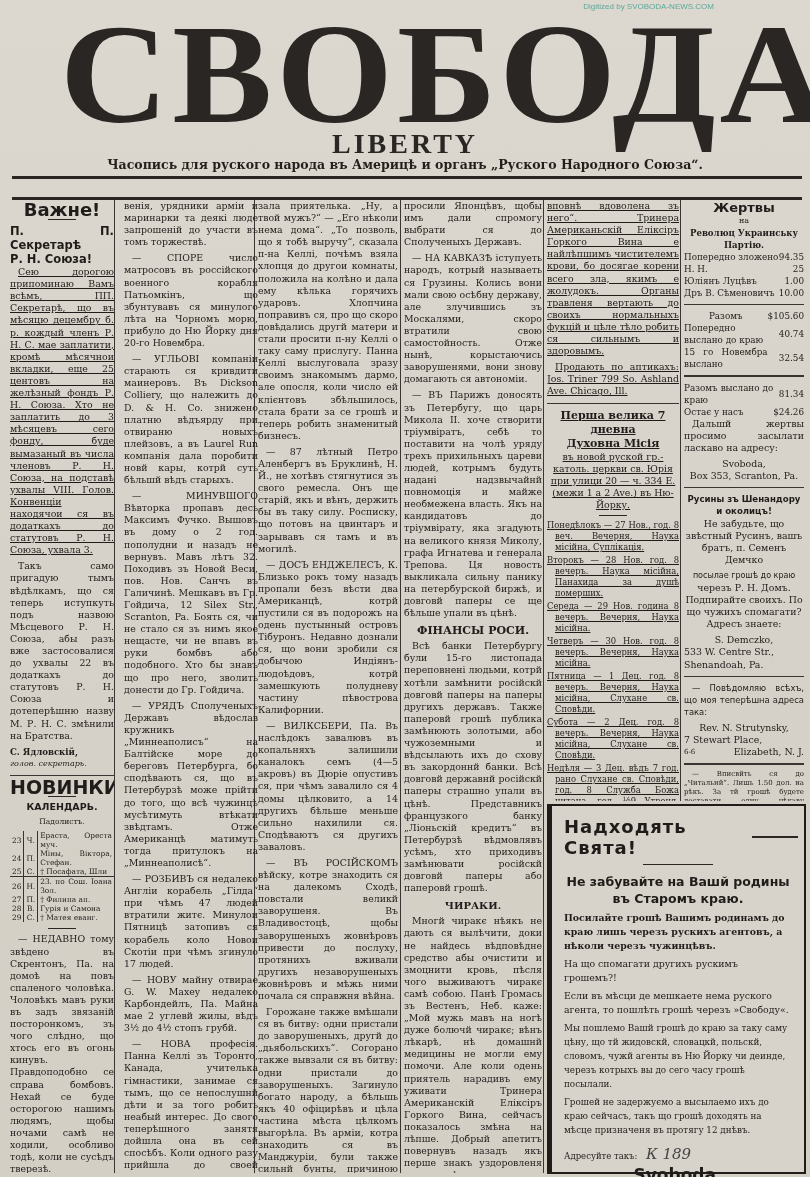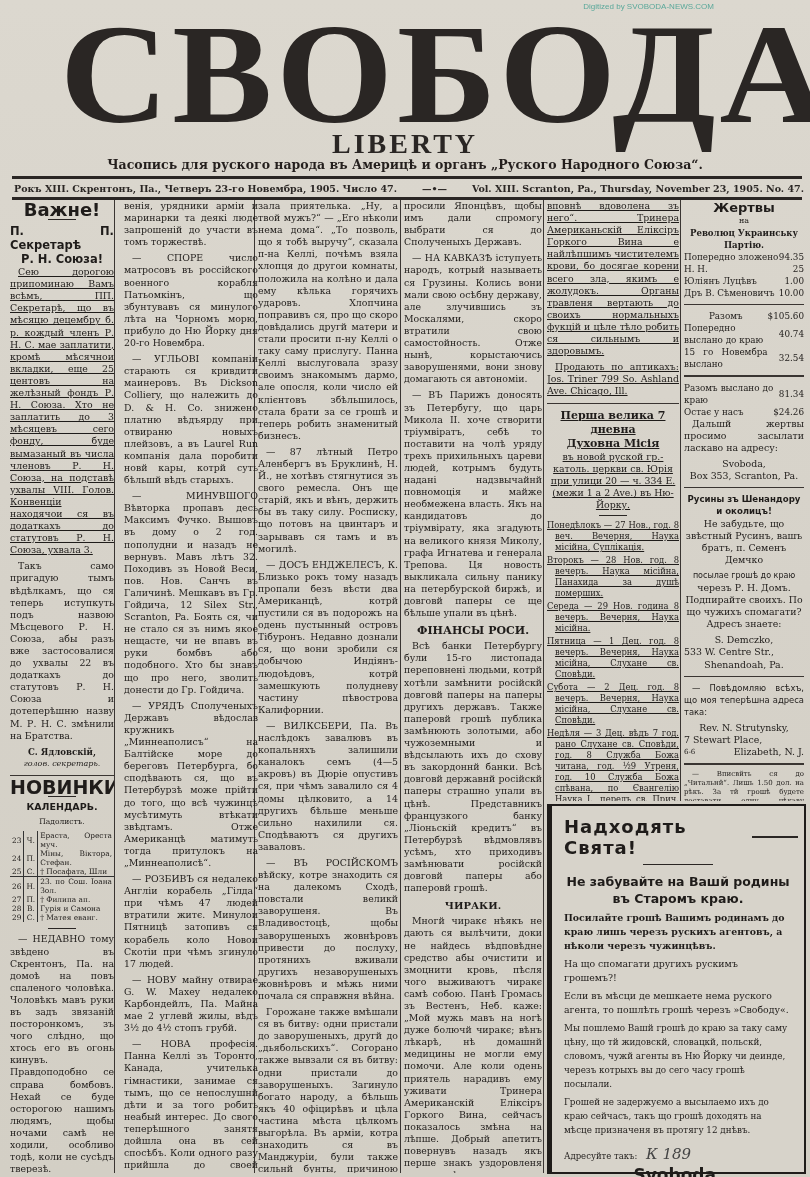--- a/index.html
+++ b/index.html
@@ -57,21 +57,21 @@
   .c2 { left: 124px; width: 134px; }
   .c3 { left: 258px; width: 140px; }
   .c4 { left: 404px; width: 138px; }
   .c5 { left: 547px; width: 132px; }
   .c6 { left: 684px; width: 120px; }
   p { text-indent: 8px; margin-bottom: 4px; }
   .hd1 { font-family: "DejaVu Sans", sans-serif; font-weight: bold; font-size: 18px; text-align: center; margin: 4px 0 0; }
   .hd2 { font-family: "DejaVu Sans", sans-serif; font-weight: bold; font-size: 11.5px; line-height: 14px; }
   .hd-sm { font-family: "DejaVu Sans", sans-serif; font-weight: bold; font-size: 9.5px; text-align: center; }
   .center { text-align: center; text-indent: 0; }
-  .right { text-align: center; text-indent: 0; }
+  .right { text-align: left; text-indent: 0; }
   .small-rule { width: 28px; height: 1px; background: #2a2624; margin: 3px auto 4px; }
   .sep { height: 1.2px; background: #3a3532; margin: 5px 0; }
   .u { text-decoration: underline; }
   .b { font-weight: bold; }
   .i { font-style: italic; }
   .cal { font-size: 7.4px; line-height: 9px; width: 100%; border-collapse: collapse; }
   .cal td { padding: 0 2px; }
   .cal td.n { width: 12px; }
   .cal td.d { width: 12px; border-left: 1px solid #333; border-right: 1px solid #333; text-align:center; }
   .cal tr.top td { border-top: 1px solid #333; }
@@ -96,25 +96,20 @@
 
 <div class="page">
 
   <div class="credit">Digitized by SVOBODA-NEWS.COM</div>
 
   <div class="masthead">СВОБОДА</div>
   <div class="liberty">LIBERTY</div>
   <div class="subtitle">Часопись для руского народа въ Америцѣ и органъ „Руского Народного Союза“.</div>
 
   <div class="rule-thick" style="top:176px;"></div>
-  <div class="dateline">
-    <span>Рокъ XIII.   Скрентонъ, Па., Четверъ 23-го Новембра, 1905. Число 47.</span>
-    <span>—•—</span>
-    <span>Vol. XIII.  Scranton, Pa., Thursday, November 23, 1905.  No. 47.</span>
-  </div>
   <div class="rule-thick" style="top:197px;"></div>
 
   <div class="vline" style="left:114px;"></div>
   <div class="vline" style="left:254px;"></div>
   <div class="vline" style="left:400px;"></div>
   <div class="vline" style="left:543px;"></div>
   <div class="vline" style="left:680px; bottom:376px;"></div>
 
   <div class="col c1">
     <div class="hd1">Важне!</div>
@@ -210,20 +205,21 @@
     <p>Продають по аптикахъ: Jos. Triner 799 So. Ashland Ave. Chicago, Ill.</p>
     <div class="sep"></div>
     <div class="center b" style="font-size:11px; line-height:14px;">Перша велика 7 дневна</div>
     <div class="center b" style="font-size:11px; line-height:14px;">Духовна Місія</div>
     <p class="center" style="font-size:9.4px;">въ новой руской гр.-католь. церкви св. Юрія при улици 20 — ч. 334 Е. (межи 1 а 2 Ave.) въ Ню-Йорку.</p>
     <div class="small-rule"></div>
     <div class="sched" id="sched">
         <div>Понедѣлокъ — 27 Нов., год. 8 веч. Вечерня, Наука місійна, Суплікація.</div>
         <div>Второкъ — 28 Нов. год. 8 вечеръ. Наука місійна, Панахида за душѣ померших.</div>
         <div>Середа — 29 Нов. година 8 вечеръ. Вечерня, Наука місійна.</div>
+        <div>Четверъ — 30 Нов. год. 8 вечеръ. Вечерня, Наука місійна.</div>
         <div>Пятница — 1 Дец. год. 8 вечеръ. Вечерня, Наука місійна, Слухане св. Сповѣди.</div>
         <div>Субота — 2 Дец. год. 8 вечеръ. Вечерня, Наука місійна, Слухане св. Сповѣди.</div>
         <div>Недѣля — 3 Дец. вѣдъ 7 год. рано Слухане св. Сповѣди, год. 8 Служба Божа читана, год. ½9 Утреня, год. 10 Служба Божа спѣвана, по Євангелію Наука I., передъ св. Прич. Наука II.</div>
       </div>
   </div>
 
   <div class="col c6" style="bottom:376px;">
     <div class="center b" style="font-family:'DejaVu Sans',sans-serif; font-size:13px; line-height:15px;">Жертвы</div>
     <div class="center" style="font-size:8px;">на</div>
     <div class="center b" style="font-size:8.6px;">Революц Украинську Партію.</div>

